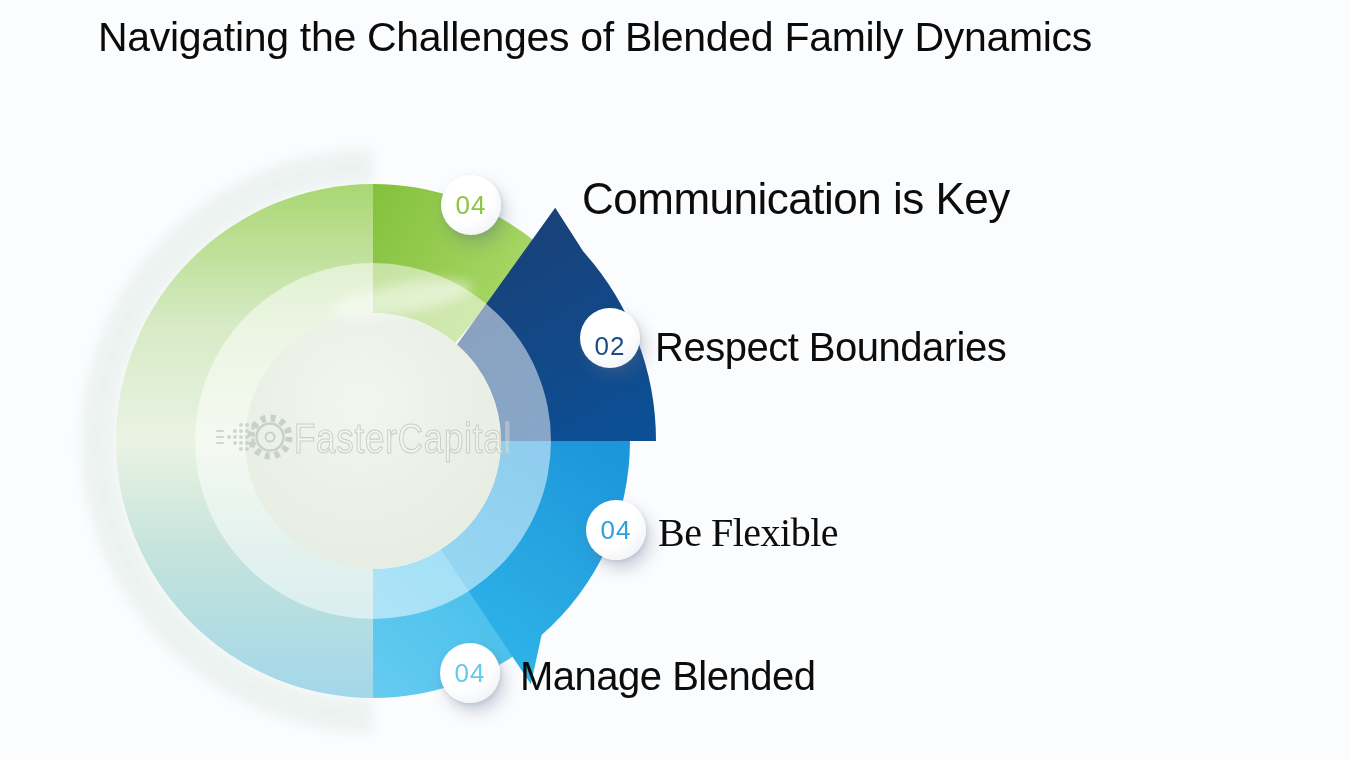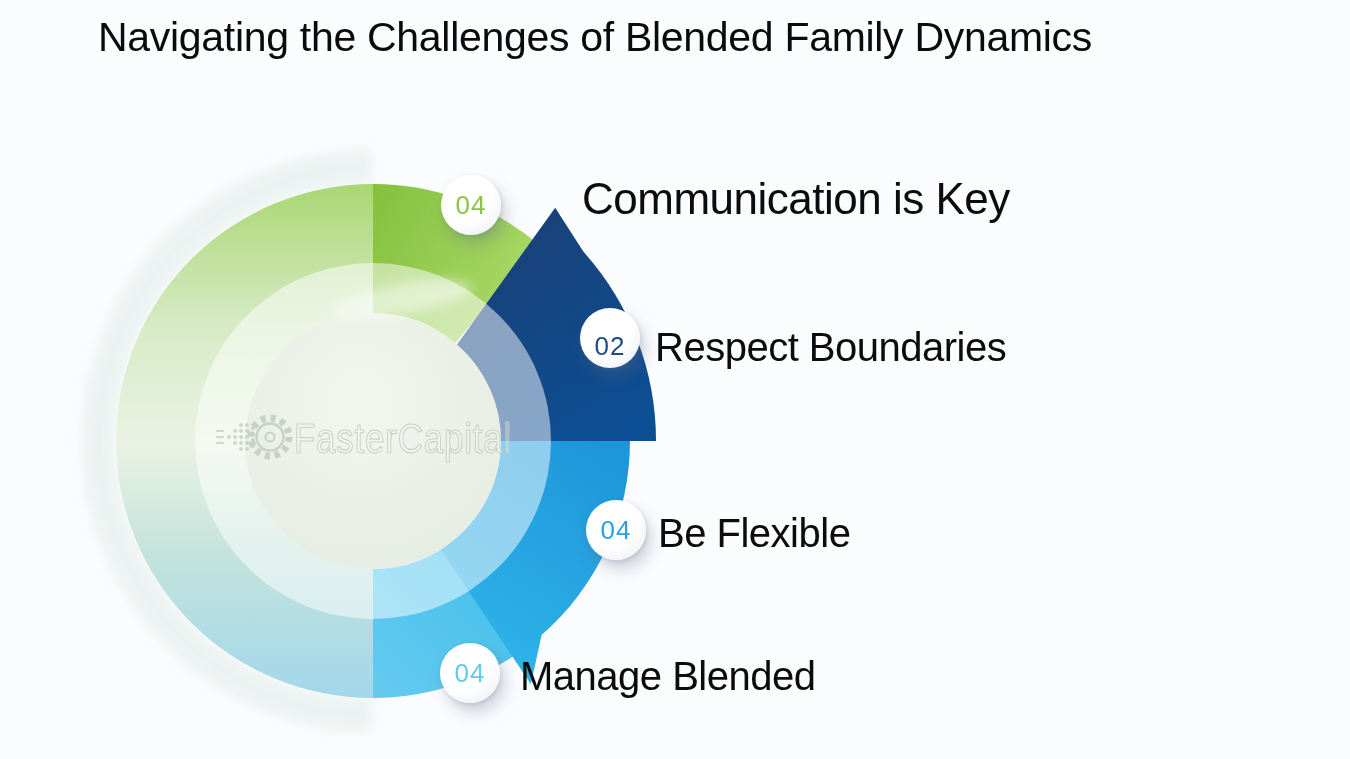--- a/index.html
+++ b/index.html
@@ -129,16 +129,16 @@
   </div>
   <div class="badge" style="left:586px;top:500px;">
     <span class="num" style="color: rgb(43, 160, 225);">04</span>
   </div>
   <div class="badge" style="left:440px;top:643px;justify-content:center;">
     <span class="num" style="color: rgb(99, 202, 236);">04</span>
   </div>
 
   <div class="step-label" style="left:655px;top:327px;">Respect Boundaries</div>
   <div class="step-label lg" style="left:582px;top:177px;">Communication is Key</div>
-  <div class="step-label" style="left:658px;top:513px;">Be Flexible</div>
+  <div class="step-label" style="left:658px;top:513px;font-family:Liberation Serif, serif;">Be Flexible</div>
   <div class="step-label" style="left:520px;top:656px;">Manage Blended</div>
 
 </div>
 
 </body></html>

